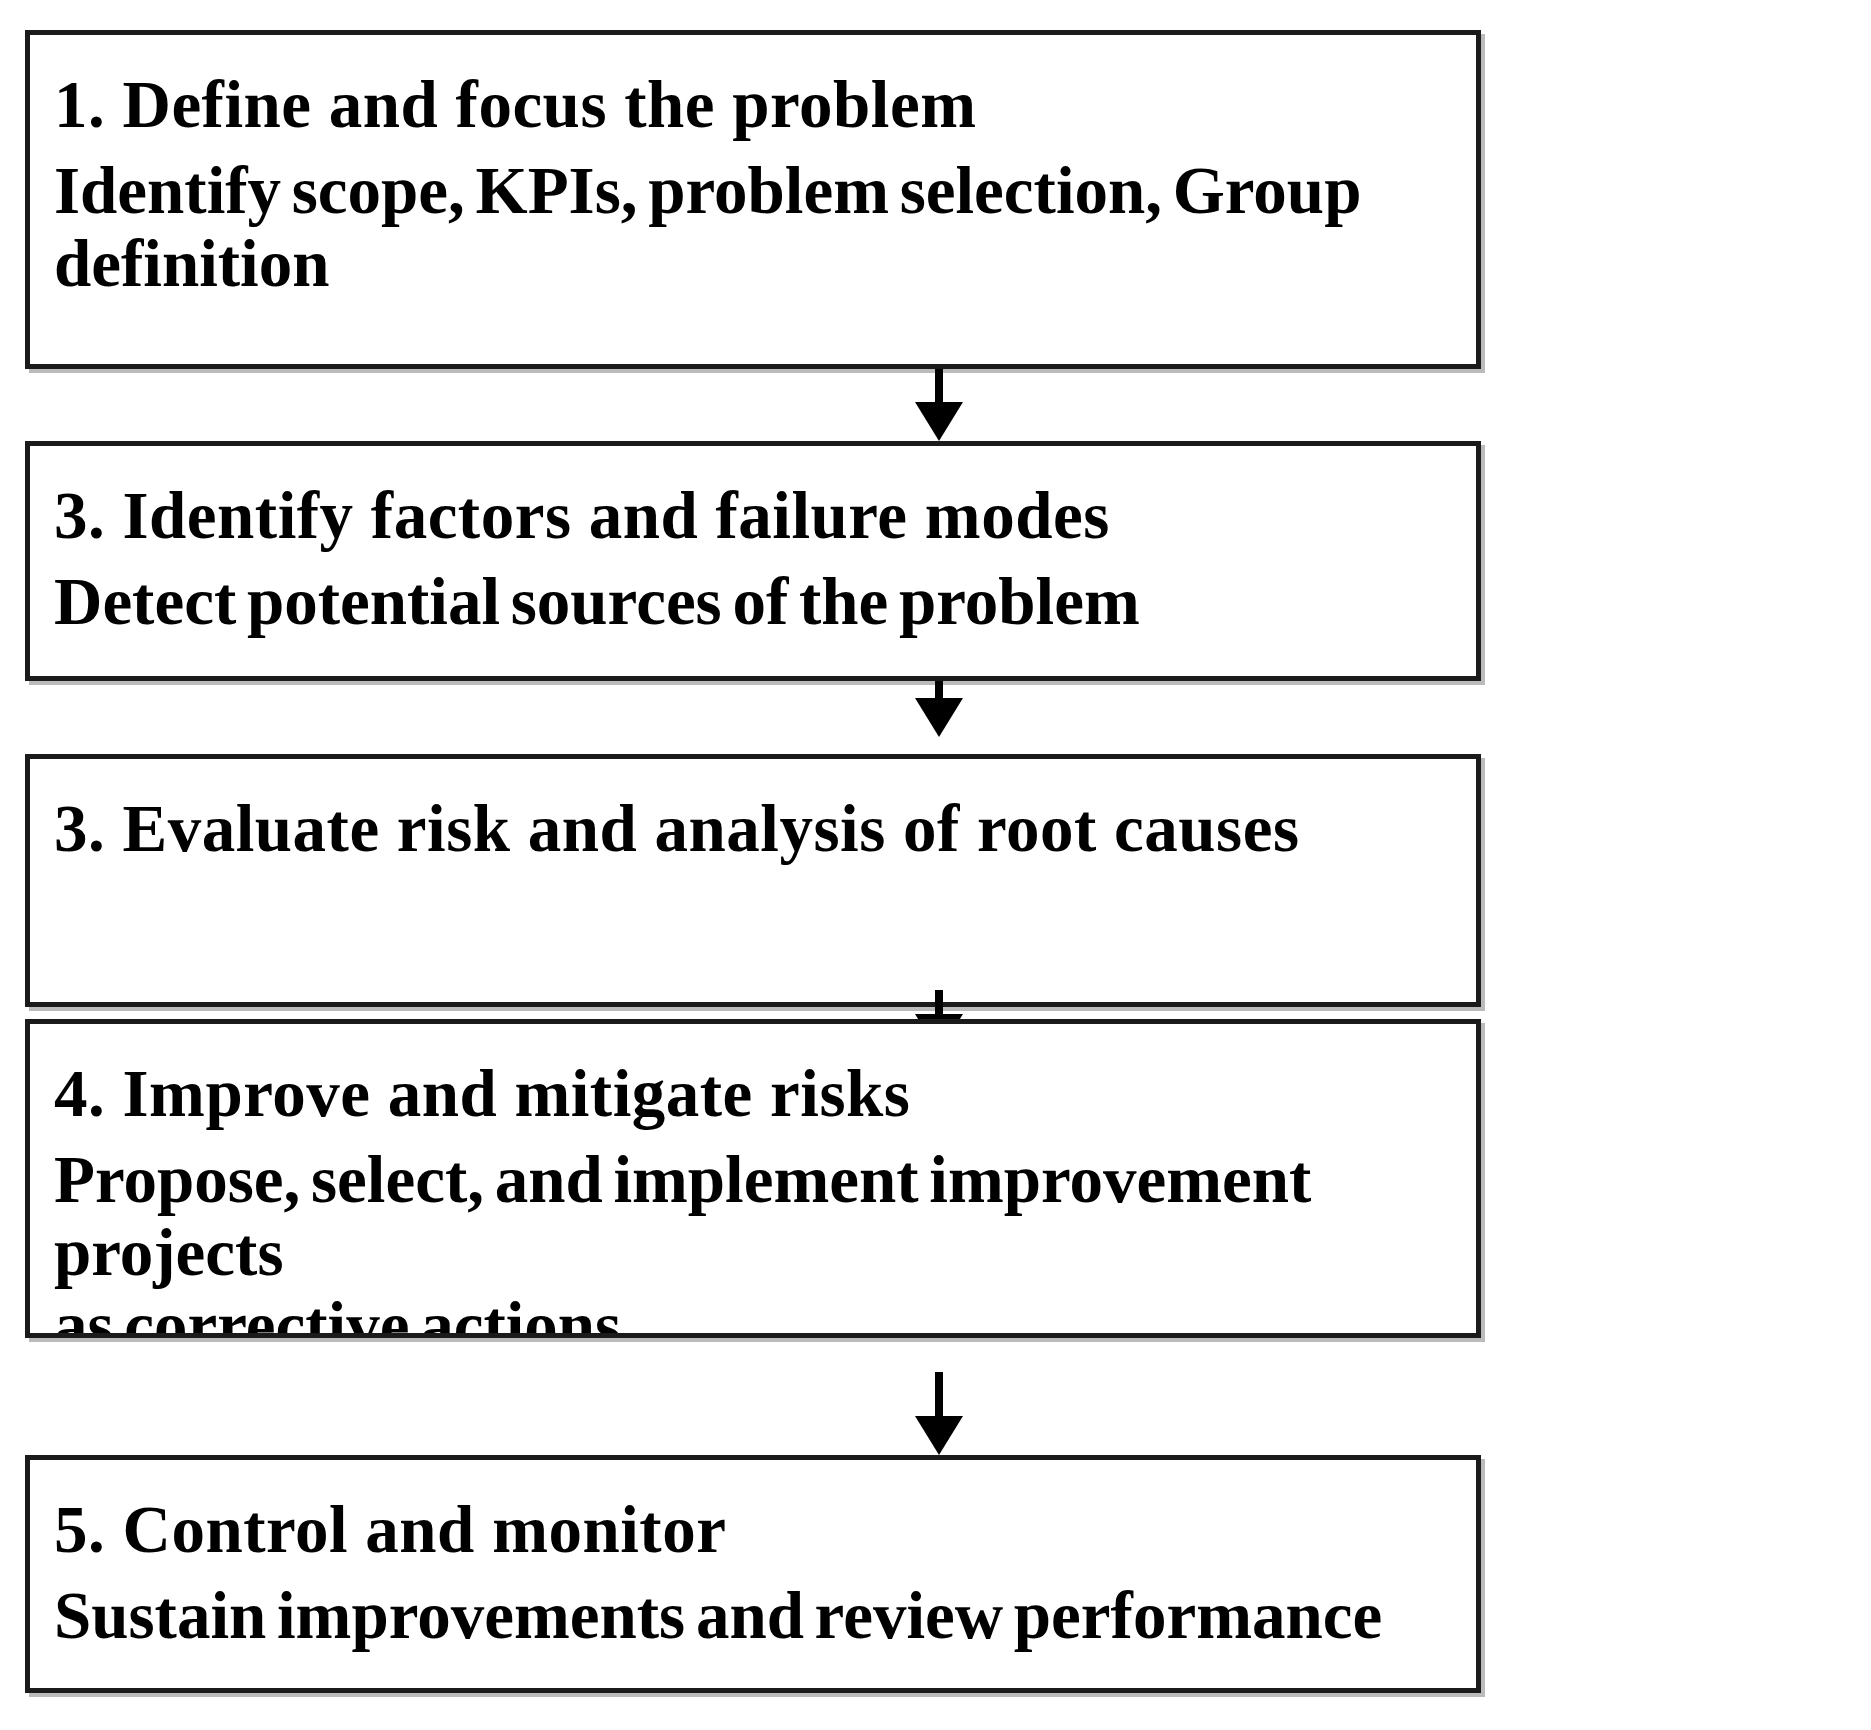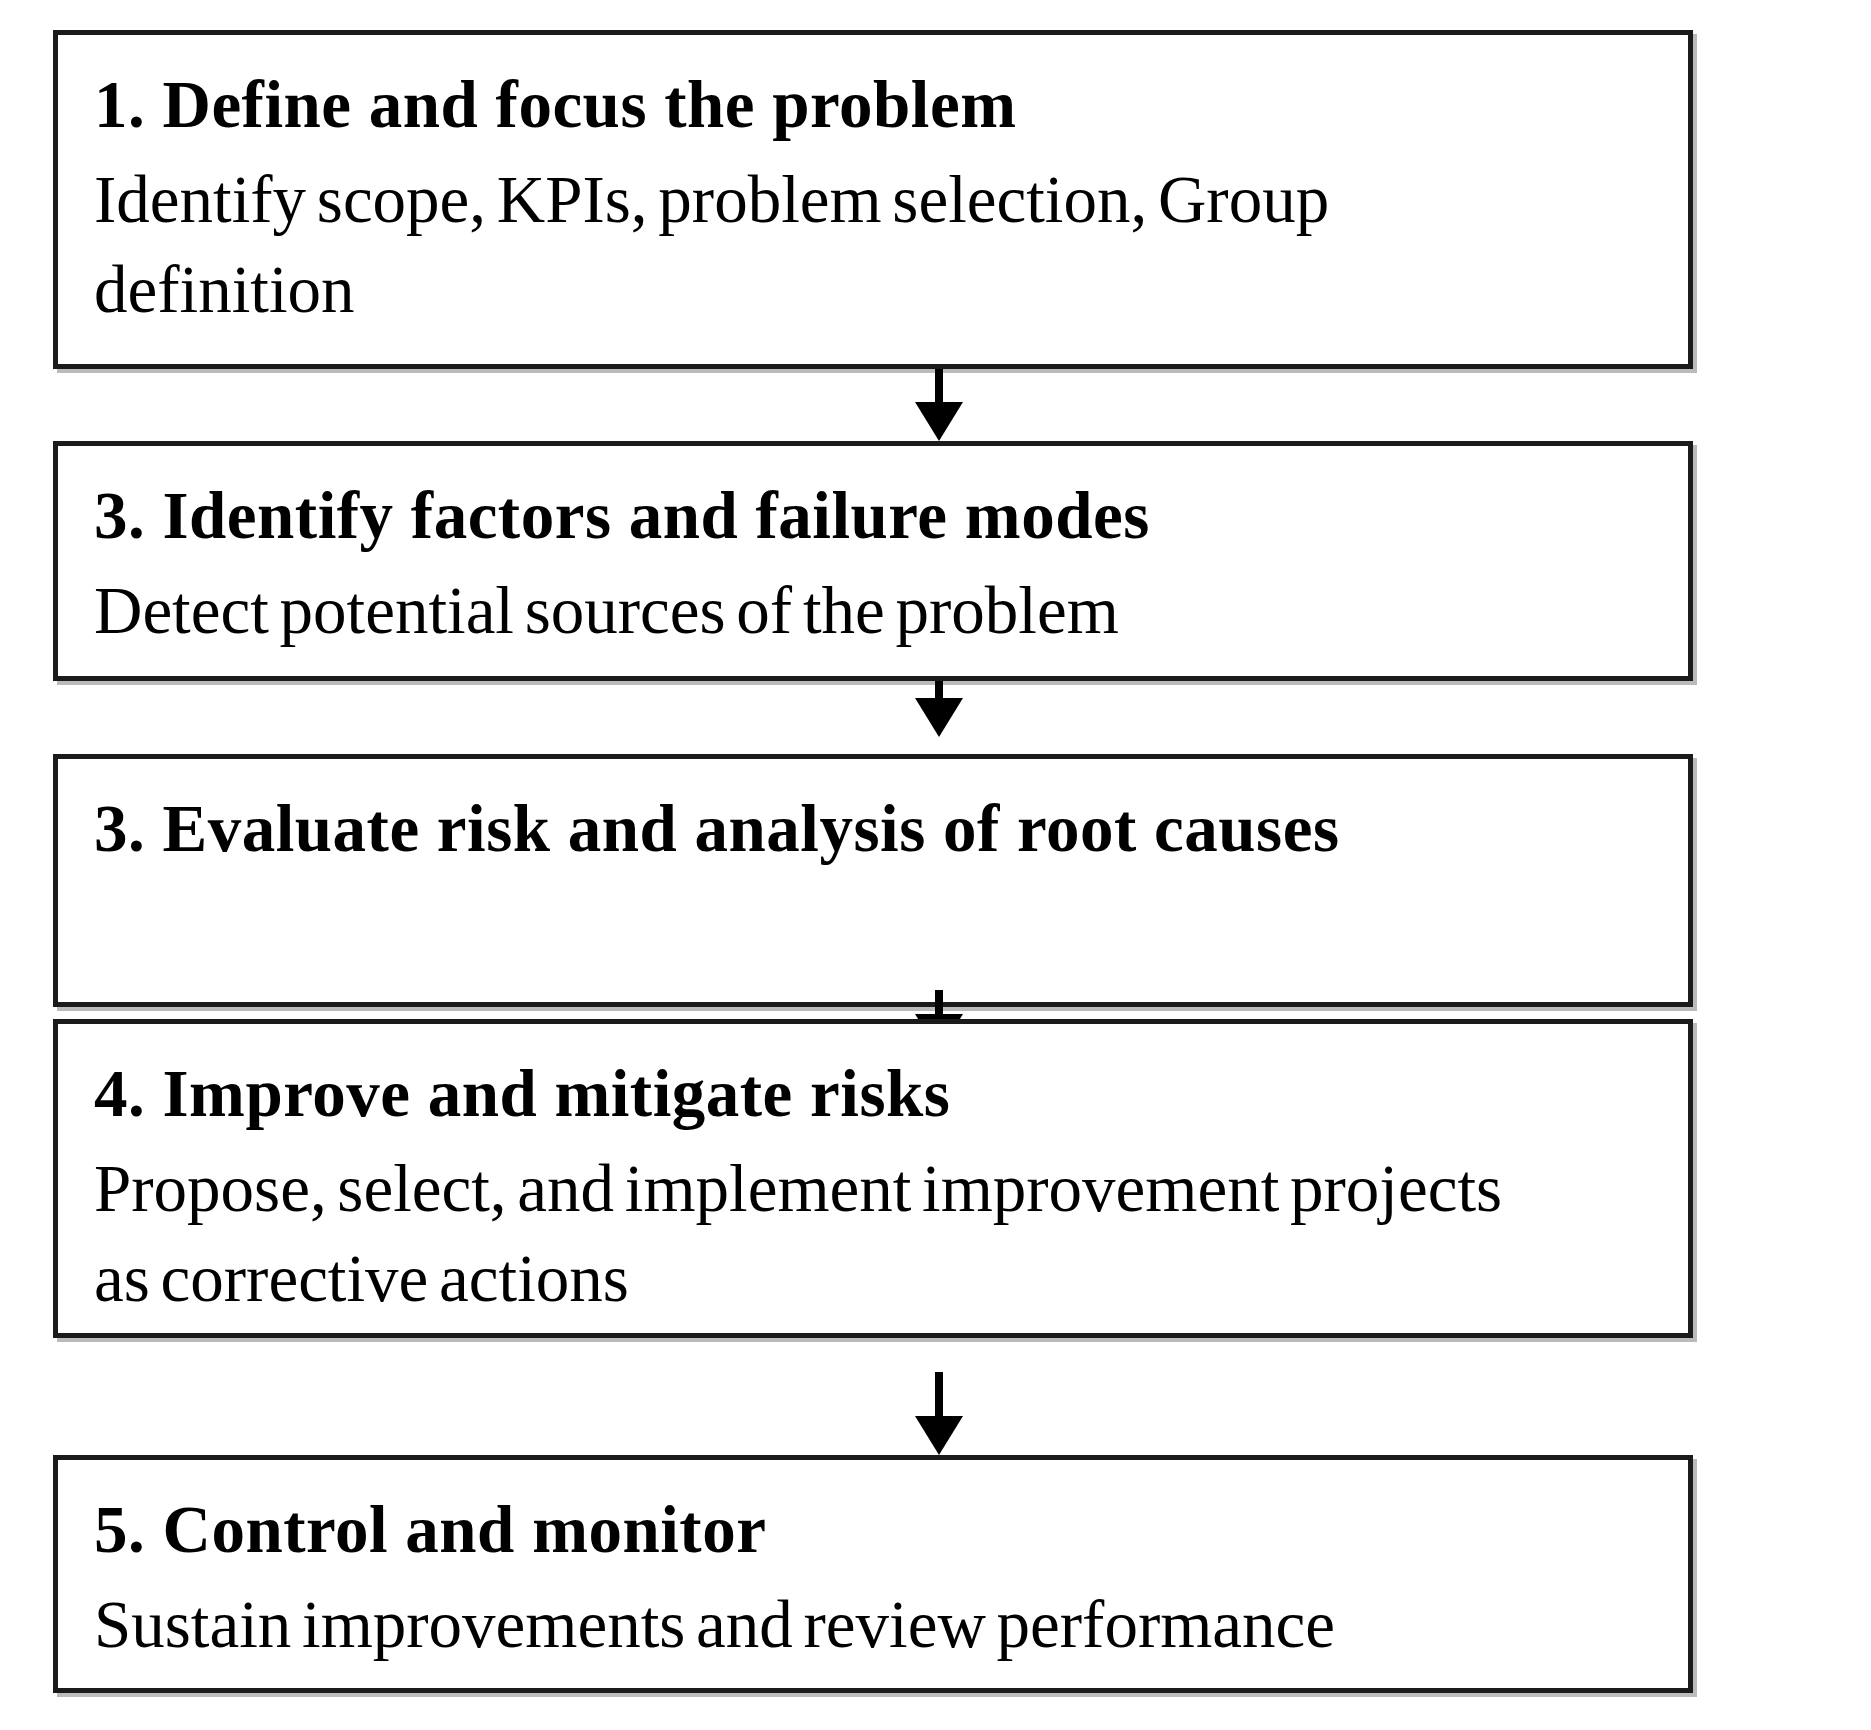--- a/index.html
+++ b/index.html
@@ -12,40 +12,39 @@
     width: 1871px;
     height: 1730px;
     background: var(--bg, #ffffff);
     font-family: "Liberation Serif", serif;
     color: var(--text, #000000);
     overflow: hidden;
   }
   .step-box {
     position: absolute;
     left: 25px;
-    width: 1640px;
+    width: 1456px;
     box-sizing: border-box;
     background: var(--bg, #ffffff);
     border: 5px solid var(--border, #1b1b1b);
     box-shadow: 4px 4px 0 rgba(105, 105, 105, 0.45);
-    padding: 20px 36px;
+    padding: 20px 24px;
     overflow: hidden;
-    margin-left: 28px;
   }
   .step-title {
     font-size: 67px;
     line-height: 99px;
     font-weight: bold;
     letter-spacing: 0.5px;
     white-space: pre-line;
   }
   .step-desc {
     font-size: 67px;
-    line-height: 90px;
-    font-weight: normal;
+    line-height: 73px;
+    font-weight: bold;
     word-spacing: -0.09em;
     white-space: pre-line;
   }
   .flow-arrow {
     position: absolute;
     left: 913px;
     width: 52px;
     display: flex;
     flex-direction: column;
     align-items: center;

